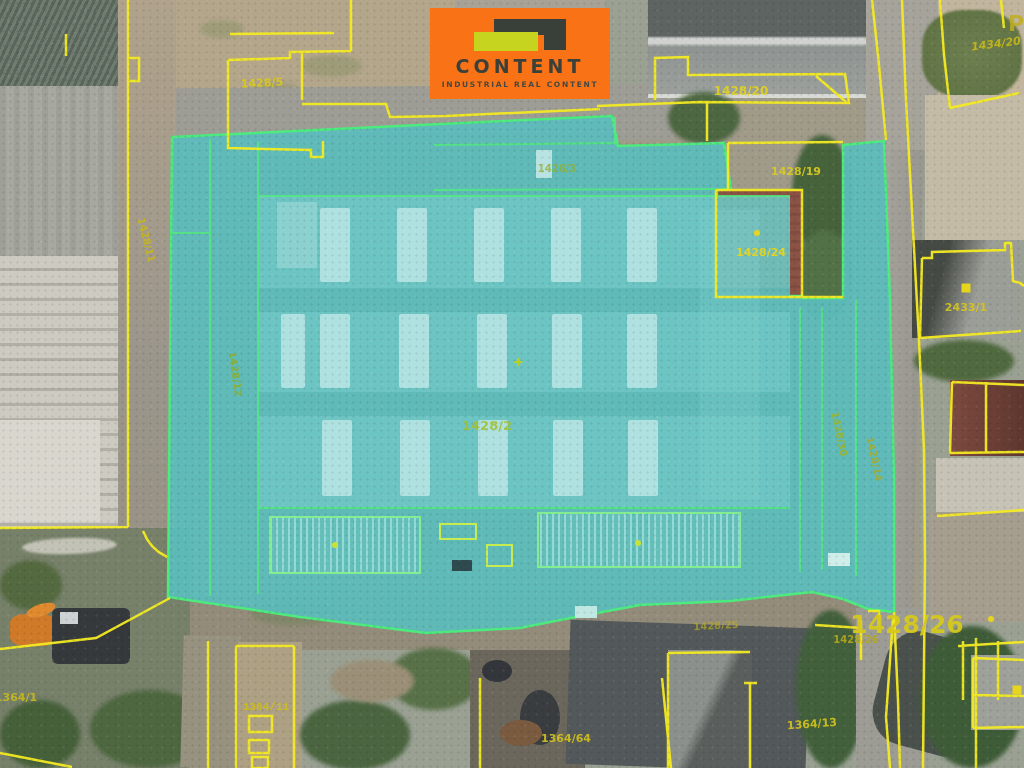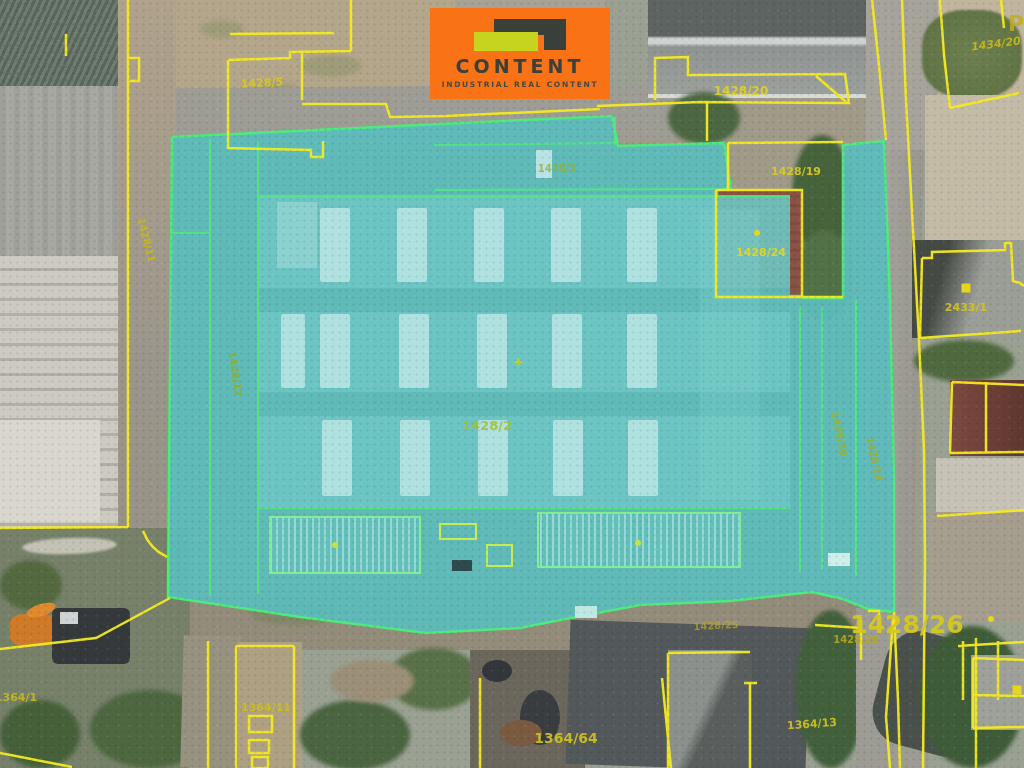--- a/index.html
+++ b/index.html
@@ -174,22 +174,22 @@
       <div class="plabel" style="left: 146px; top: 240px; font-size: 10px; color: rgb(199, 184, 28); opacity: 0.9; transform: translate(-50%, -50%) rotate(76deg);">1428/11</div>
       <div class="plabel" style="left: 235px; top: 374px; font-size: 10px; color: rgb(143, 174, 43); opacity: 0.9; transform: translate(-50%, -50%) rotate(82deg);">1428/12</div>
       <div class="plabel" style="left: 557px; top: 169px; font-size: 10px; color: rgb(147, 176, 44); opacity: 0.75; transform: translate(-50%, -50%) rotate(0deg);">1428/3</div>
       <div class="plabel" style="left: 487px; top: 383px; font-size: 13px; color: rgb(163, 192, 46); opacity: 0.85; transform: translate(-50%, -50%) rotate(0deg); margin-top: 42px;">1428/2</div>
       <div class="plabel" style="left: 839px; top: 434px; font-size: 10px; color: rgb(156, 180, 42); opacity: 0.9; transform: translate(-50%, -50%) rotate(78deg);">1428/30</div>
       <div class="plabel" style="left: 874px; top: 459px; font-size: 10px; color: rgb(168, 171, 40); opacity: 0.85; transform: translate(-50%, -50%) rotate(78deg);">1428/14</div>
       <div class="plabel" style="left: 907px; top: 624px; font-size: 25px; color: rgb(214, 201, 29); opacity: 0.95; transform: translate(-50%, -50%) rotate(0deg); font-weight: 700;">1428/26</div>
       <div class="plabel" style="left: 856px; top: 640px; font-size: 10px; color: rgb(181, 168, 28); opacity: 0.9; transform: translate(-50%, -50%) rotate(0deg);">1428/26</div>
       <div class="plabel" style="left: 716px; top: 626px; font-size: 10px; color: rgb(183, 172, 37); opacity: 0.7; transform: translate(-50%, -50%) rotate(-3deg);">1428/25</div>
       <div class="plabel" style="left: 16px; top: 697px; font-size: 11px; color: rgb(201, 186, 29); opacity: 0.9; transform: translate(-50%, -50%) rotate(0deg);">1364/1</div>
-      <div class="plabel" style="left: 266px; top: 707px; font-size: 11px; color: rgb(205, 189, 30); opacity: 0.95; transform: translate(-50%, -50%) rotate(0deg);">1364/11</div>
-      <div class="plabel" style="left: 566px; top: 738px; font-size: 14px; color: rgb(207, 191, 30); opacity: 0.95; transform: translate(-50%, -50%) rotate(0deg);">1364/64</div>
+      <div class="plabel" style="left: 266px; top: 707px; font-size: 11px; color: rgb(205, 189, 30); opacity: 0.95; transform: translate(-50%, -50%) rotate(0deg); font-family: Liberation Mono, monospace;">1364/11</div>
+      <div class="plabel" style="left: 566px; top: 738px; font-size: 11px; color: rgb(207, 191, 30); opacity: 0.95; transform: translate(-50%, -50%) rotate(0deg);">1364/64</div>
       <div class="plabel" style="left: 812px; top: 724px; font-size: 11px; color: rgb(207, 192, 30); opacity: 0.95; transform: translate(-50%, -50%) rotate(-4deg);">1364/13</div>
       <div class="marker cross" style="left: 518px; top: 362px; color: rgb(185, 210, 31);">✚</div>
       <div class="marker dot" style="left: 335px; top: 545px; background: rgb(198, 228, 54);"></div>
       <div class="marker dot" style="left: 638px; top: 543px; background: rgb(198, 228, 54);"></div>
       <div class="marker dot" style="left: 757px; top: 233px; background: rgb(230, 213, 31);"></div>
       <div class="marker square" style="left: 966px; top: 288px; background: rgb(230, 213, 31);"></div>
       <div class="marker dot" style="left: 991px; top: 619px; background: rgb(230, 213, 31);"></div>
       <div class="marker square" style="left: 1017px; top: 690px; background: rgb(230, 213, 31);"></div>
     </div>
 

